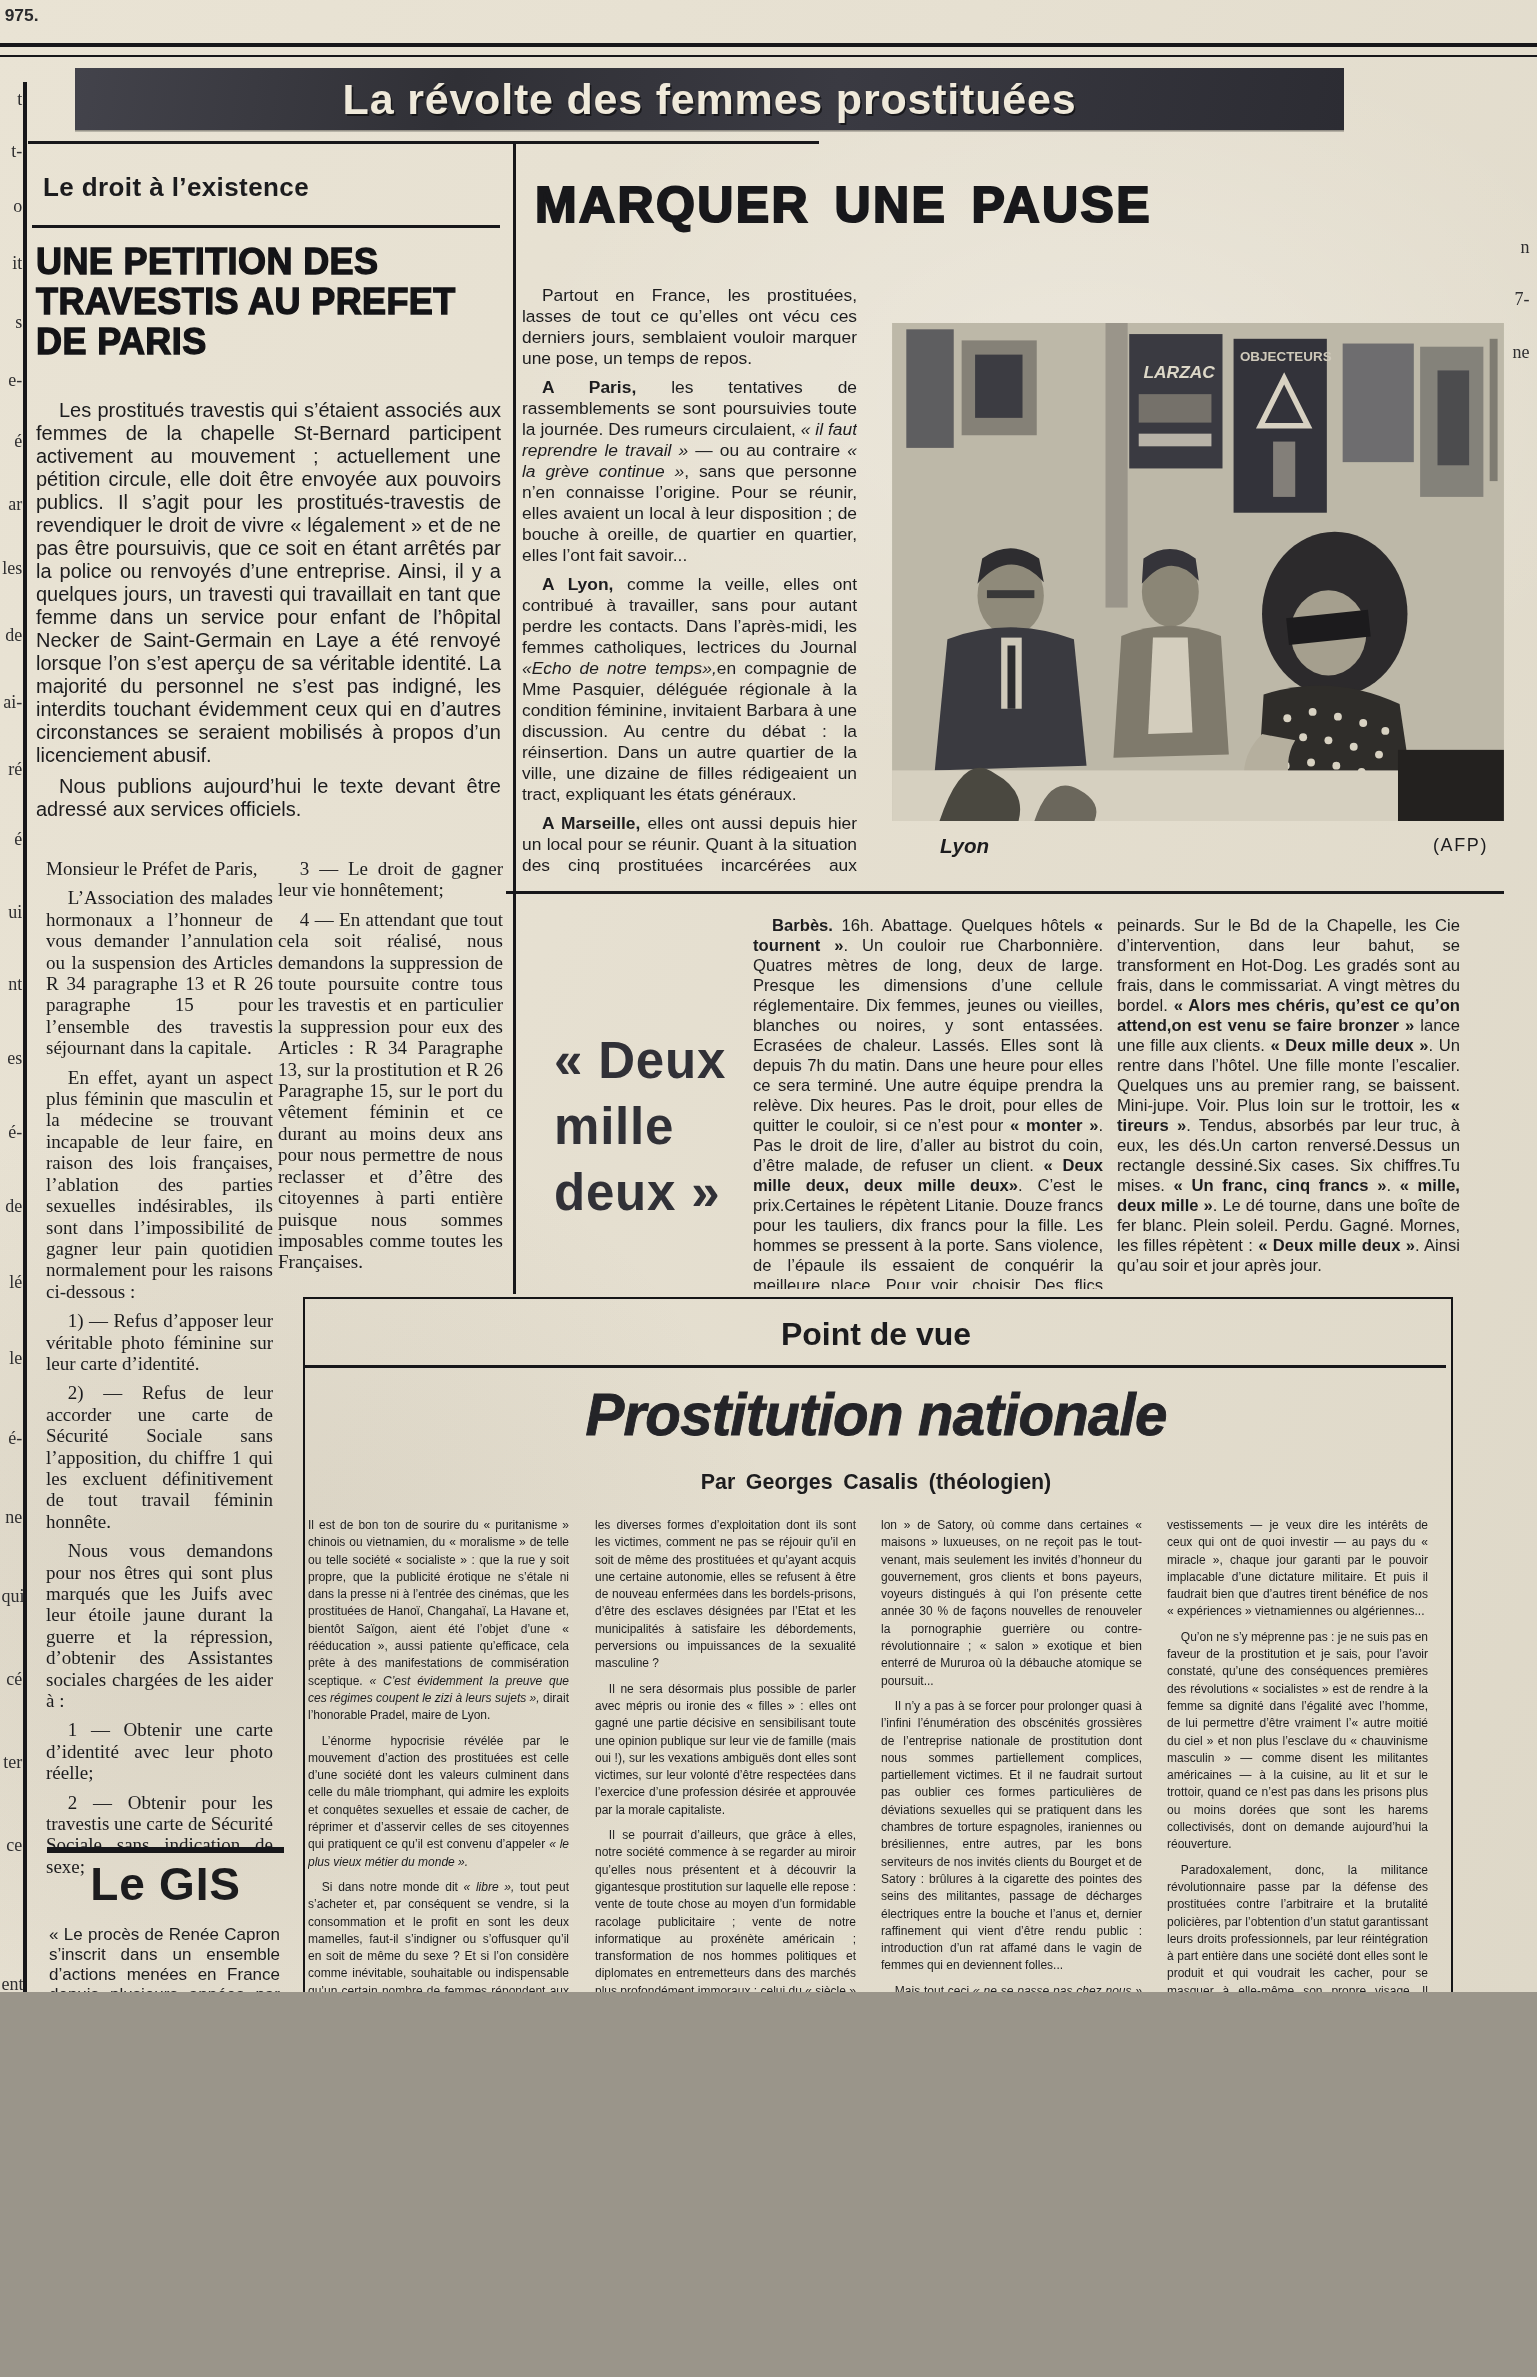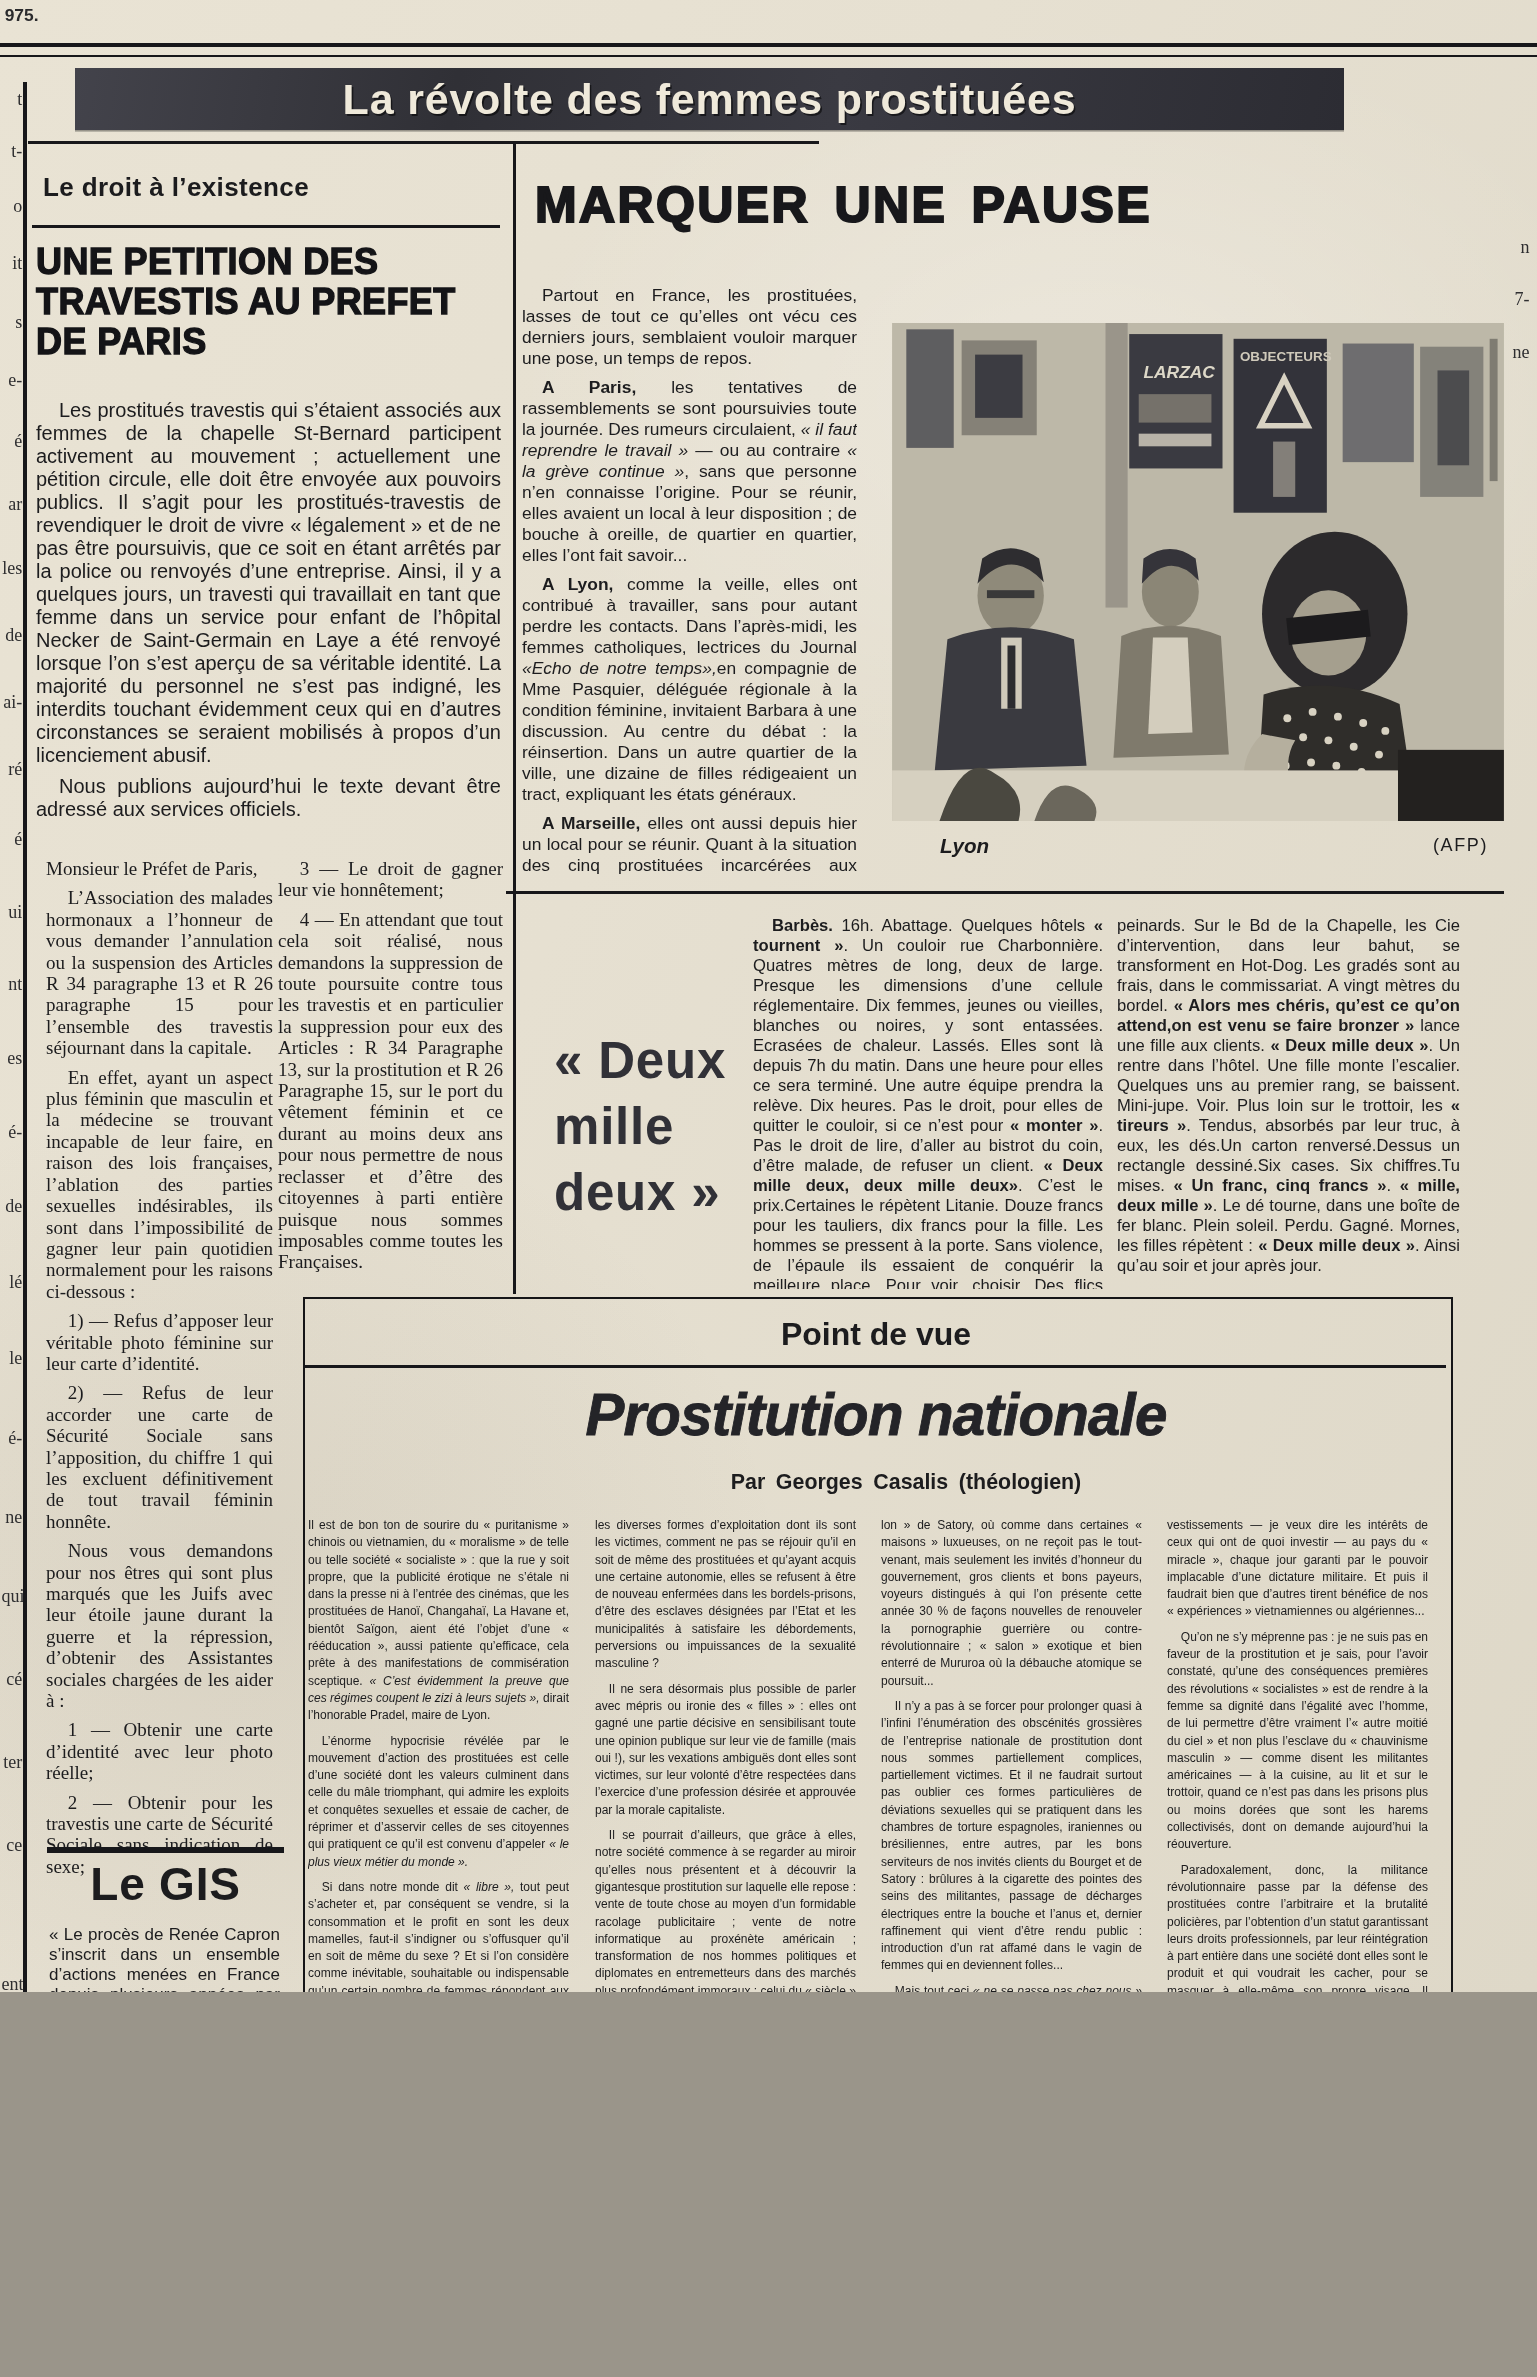--- a/index.html
+++ b/index.html
@@ -253,21 +253,21 @@
     <p class="ind"><span class="b">Barbès.</span><span> 16h. Abattage. Quelques hôtels </span><span class="b">« tournent »</span><span>. Un couloir rue Charbonnière. Quatres mètres de long, deux de large. Presque les dimensions d’une cellule réglementaire. Dix femmes, jeunes ou vieilles, blanches ou noires, y sont entassées. Ecrasées de chaleur. Lassés. Elles sont là depuis 7h du matin. Dans une heure pour elles ce sera terminé. Une autre équipe prendra la relève. Dix heures. Pas le droit, pour elles de quitter le couloir, si ce n’est pour </span><span class="b">« monter »</span><span>. Pas le droit de lire, d’aller au bistrot du coin, d’être malade, de refuser un client. </span><span class="b">« Deux mille deux, deux mille deux»</span><span>. C’est le prix.Certaines le répètent Litanie. Douze francs pour les tauliers, dix francs pour la fille. Les hommes se pressent à la porte. Sans violence, de l’épaule ils essaient de conquérir la meilleure place. Pour voir, choisir. Des flics déambulent,</span></p>
   </div>
   <div class="abs barbes" style="left:1117px;top:916px;width:343px;height:373px;overflow:hidden;">
     <p><span>peinards. Sur le Bd de la Chapelle, les Cie d’intervention, dans leur bahut, se transforment en Hot-Dog. Les gradés sont au frais, dans le commissariat. A vingt mètres du bordel. </span><span class="b">« Alors mes chéris, qu’est ce qu’on attend,on est venu se faire bronzer »</span><span> lance une fille aux clients. </span><span class="b">« Deux mille deux »</span><span>. Un rentre dans l’hôtel. Une fille monte l’escalier. Quelques uns au premier rang, se baissent. Mini-jupe. Voir. Plus loin sur le trottoir, les </span><span class="b">« tireurs »</span><span>. Tendus, absorbés par leur truc, à eux, les dés.Un carton renversé.Dessus un rectangle dessiné.Six cases. Six chiffres.Tu mises. </span><span class="b">« Un franc, cinq francs »</span><span>. </span><span class="b">« mille, deux mille »</span><span>. Le dé tourne, dans une boîte de fer blanc. Plein soleil. Perdu. Gagné. Mornes, les filles répètent : </span><span class="b">« Deux mille deux »</span><span>. Ainsi qu’au soir et jour après jour.</span></p>
   </div>
 
   <div class="abs pvbox" style="left:303px;top:1297px;width:1146px;height:1006px;"></div>
   <div class="abs pv-kick" style="left:303px;top:1316px;width:1146px;">Point de vue</div>
   <div class="abs rule" style="left:305px;top:1365px;width:1141px;height:3.2px;"></div>
   <div class="abs pv-title" style="left:303px;top:1380px;width:1146px;">Prostitution nationale</div>
-  <div class="abs pv-byline" style="left:317px;top:1470px;width:1146px;padding-left:16px;">Par Georges Casalis   (théologien)</div>
+  <div class="abs pv-byline" style="left:303px;top:1470px;width:1146px;">Par Georges Casalis   (théologien)</div>
 
   <div class="abs pvcol" style="left:308px;top:1517px;width:261px;">
     <p><span>Il est de bon ton de sourire du « puritanisme » chinois ou vietnamien, du « moralisme » de telle ou telle société « socialiste » : que la rue y soit propre, que la publicité érotique ne s’étale ni dans la presse ni à l’entrée des cinémas, que les prostituées de Hanoï, Changahaï, La Havane et, bientôt Saïgon, aient été l’objet d’une « rééducation », aussi patiente qu’efficace, cela prête à des manifestations de commisération sceptique. </span><span class="i">« C’est évidemment la preuve que ces régimes coupent le zizi à leurs sujets »,</span><span> dirait l’honorable Pradel, maire de Lyon.</span></p>
     <p class="ind"><span>L’énorme hypocrisie révélée par le mouvement d’action des prostituées est celle d’une société dont les valeurs culminent dans celle du mâle triomphant, qui admire les exploits et conquêtes sexuelles et essaie de cacher, de réprimer et d’asservir celles de ses citoyennes qui pratiquent ce qu’il est convenu d’appeler </span><span class="i">« le plus vieux métier du monde ».</span></p>
     <p class="ind"><span>Si dans notre monde dit </span><span class="i">« libre »,</span><span> tout peut s’acheter et, par conséquent se vendre, si la consommation et le profit en sont les deux mamelles, faut-il s’indigner ou s’offusquer qu’il en soit de même du sexe ? Et si l’on considère comme inévitable, souhaitable ou indispensable qu’un certain nombre de femmes répondent aux besoins de la clientèle, pourquoi ne pas leur accorder les droits élémentaires que l’on dit assurer à l’ensemble des travailleurs ?</span></p>
     <p class="ind"><span>Si, à tous les niveaux, ceux-ci mènent activement la lutte contre</span></p>
   </div>
   <div class="abs pvcol" style="left:595px;top:1517px;width:261px;">
     <p><span>les diverses formes d’exploitation dont ils sont les victimes, comment ne pas se réjouir qu’il en soit de même des prostituées et qu’ayant acquis une certaine autonomie, elles se refusent à être de nouveau enfermées dans les bordels-prisons, d’être des esclaves désignées par l’Etat et les municipalités à satisfaire les débordements, perversions ou impuissances de la sexualité masculine ?</span></p>
     <p class="ind"><span>Il ne sera désormais plus possible de parler avec mépris ou ironie des « filles » : elles ont gagné une partie décisive en sensibilisant toute une opinion publique sur leur vie de famille (mais oui !), sur les vexations ambiguës dont elles sont victimes, sur leur volonté d’être respectées dans l’exercice d’une profession désirée et approuvée par la morale capitaliste.</span></p>

